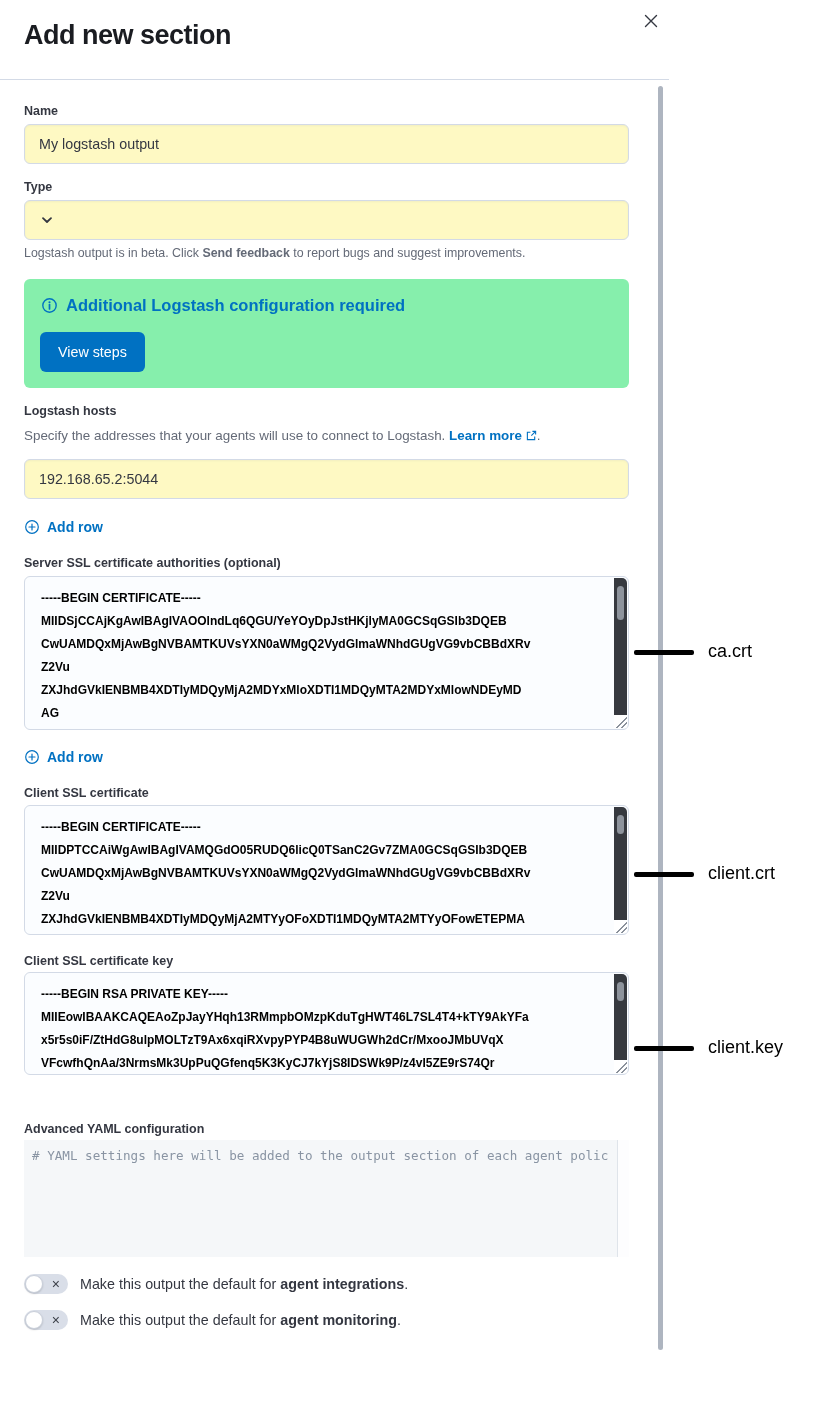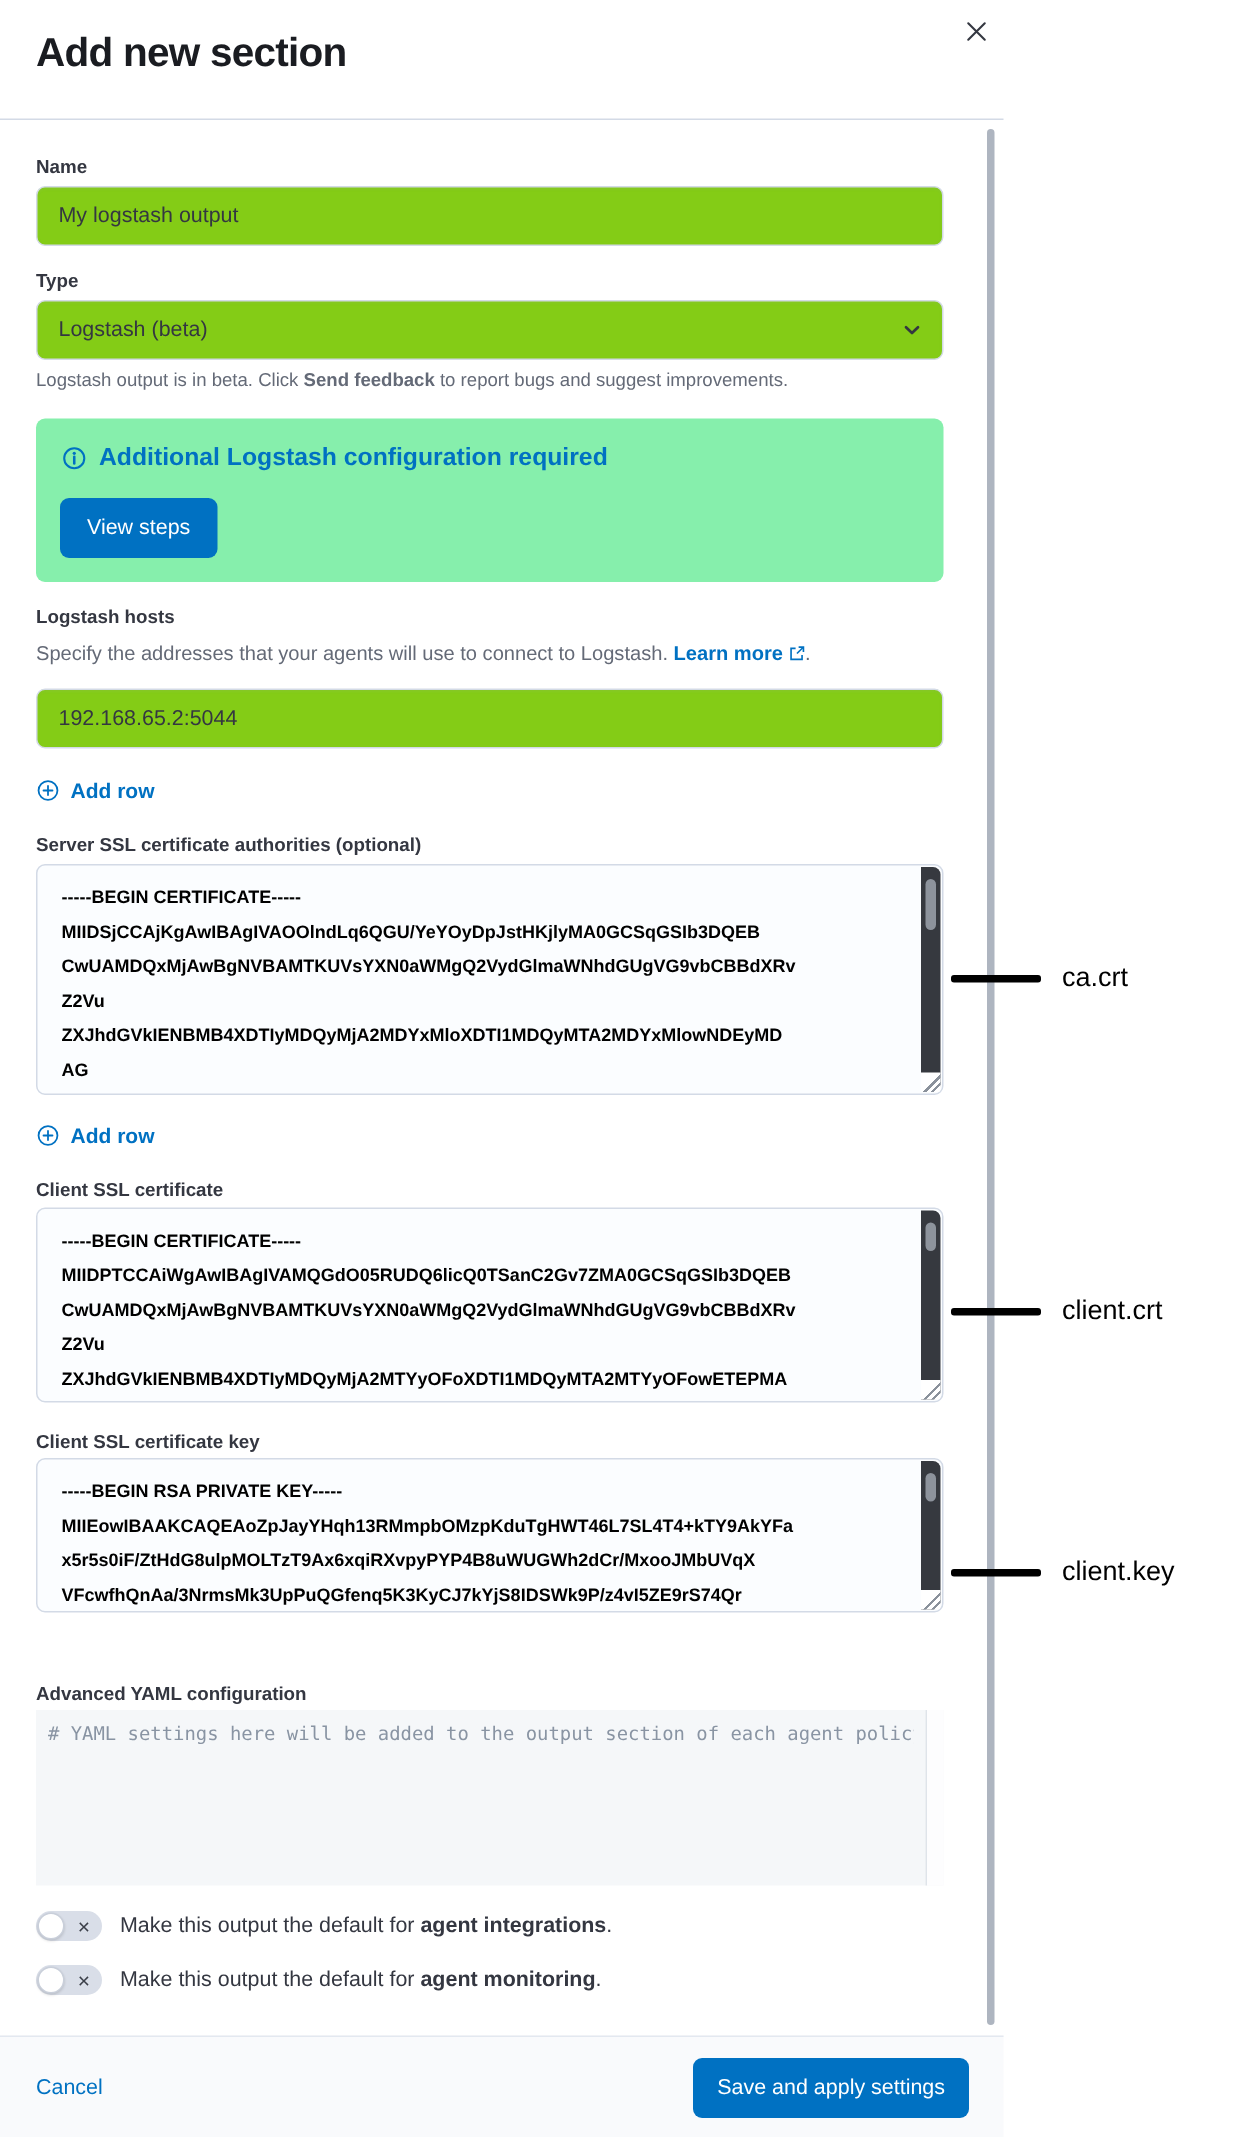--- a/index.html
+++ b/index.html
@@ -11,21 +11,21 @@
   .page-title { position:absolute; left:24px; top:20px; font-size:27px; font-weight:700;
     color:#1a1c21; letter-spacing:-0.5px; }
   .close-btn { position:absolute; left:638px; top:8px; width:26px; height:26px; cursor:pointer;
     display:flex; align-items:center; justify-content:center; background:none; border:none; }
   .header-divider { position:absolute; left:0; top:79px; width:669px; height:1px; background:#d3dae6; }
 
   .lbl { position:absolute; left:24px; font-size:12.5px; font-weight:700; color:#343741; }
   .help { position:absolute; left:24px; font-size:12.4px; color:#646a77; line-height:17px; }
   .help b { font-weight:700; }
 
-  .euifield { position:absolute; left:24px; width:605px; height:40px; background:#84cc16;
+  .euifield { position:absolute; left:24px; width:605px; height:40px; background:#fef9c3;
     border:1px solid #d3dae6; border-radius:6px; font-family:inherit; font-size:14.3px;
     color:#343741; padding:0 14px; box-shadow:inset 0 1px 2px rgba(152,162,179,0.12); }
   input.euifield { line-height:38px; }
 
   .select { display:flex; align-items:center; cursor:pointer; }
   .select .sel-text { flex:1; }
   .select .chev { flex:0 0 auto; margin-right:-2px; }
 
   .callout { position:absolute; left:24px; top:279px; width:605px; height:109px;
     background:#86efac; border-radius:6px; }
@@ -97,21 +97,20 @@
         </svg>
       </span>
     </button>
     <div class="header-divider"></div>
 
     <div class="lbl" style="top:104px">Name</div>
     <input class="euifield" style="top: 124px;" readonly="" value="My logstash output">
 
     <div class="lbl" style="top:180px">Type</div>
     <div class="euifield select" style="top:200px">
-      <span class="sel-text">Logstash (beta)</span>
       <span class="chev">
         <svg width="16" height="16" viewBox="0 0 16 16">
           <path d="M4 6.2 L8 10 L12 6.2" fill="none" stroke="#343741" stroke-width="1.8" stroke-linecap="round" stroke-linejoin="round"></path>
         </svg>
       </span>
     </div>
     <div class="help" style="top:245px">
       <span>Logstash output is in beta. Click </span><b>Send feedback</b><span> to report bugs and suggest improvements.</span>
     </div>
 
@@ -221,24 +220,20 @@
     <div class="toggle-row" style="top:1310px">
       <div class="switch">
         <div class="knob"></div>
         <div class="switch-x">×</div>
       </div>
       <div class="toggle-label">
         <span>Make this output the default for </span><b>agent monitoring</b><span>.</span>
       </div>
     </div>
 
-    <div class="footer">
-      <button class="cancel">Cancel</button>
-      <button class="btn-primary save">Save and apply settings</button>
-    </div>
 
     <div class="fly-scrollbar"></div>
   </div>
 
   <div class="anno-line" style="top:650px"></div>
   <div class="anno-label" style="top:641px">ca.crt</div>
 
   <div class="anno-line" style="top:872px"></div>
   <div class="anno-label" style="top:863px">client.crt</div>
 

